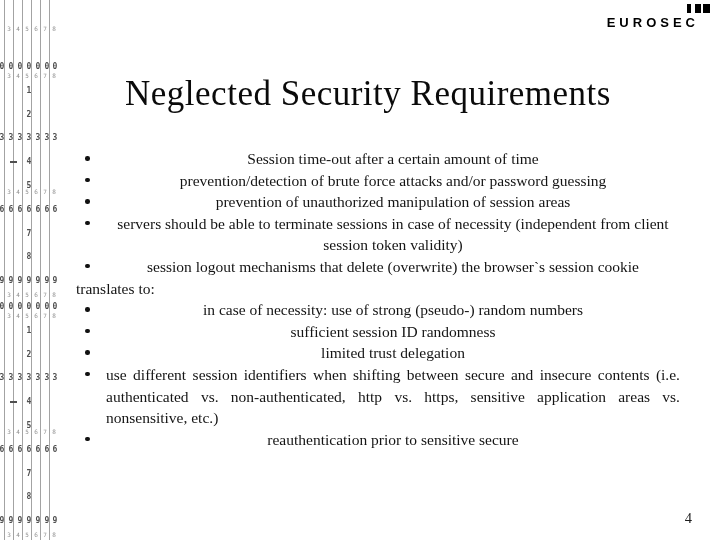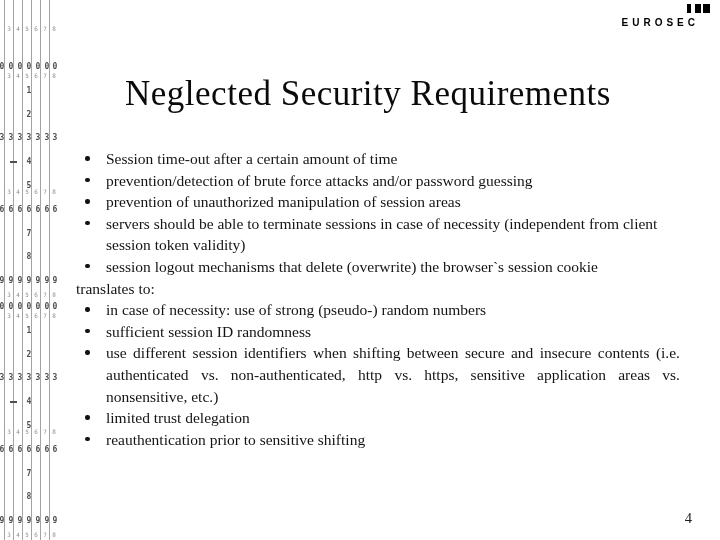--- a/index.html
+++ b/index.html
@@ -26,39 +26,39 @@
   
   .logo { position:absolute; top:4px; right:10px; text-align:right; }
   .logo-marks { height:9px; margin-bottom:3px; white-space:nowrap; }
   .logo-marks i { display:inline-block; height:9px; background:#000; vertical-align:top; }
   .logo-marks .m1 { width:4px; margin-right:4px; }
   .logo-marks .m2 { width:6px; margin-right:2px; }
   .logo-marks .m3 { width:7px; }
   .logo-text {
     display:block; margin-right:11px;
     font-family:"Liberation Sans","DejaVu Sans",sans-serif;
-    font-size:10px; font-weight:bold; letter-spacing:4px; color:#000;
+    font-size:13px; font-weight:bold; letter-spacing:4px; color:#000;
     line-height:14px;
   }
 
   
   .title {
     position:absolute; top:74px; left:50px; right:34px;
     margin:0; text-align:center;
     font-size:35px; font-weight:normal; letter-spacing:0.5px; color:#0a0a0a;
     line-height:1.15; white-space:nowrap;
   }
 
   
   .content {
     position:absolute; left:76px; top:148px; width:604px;
     font-size:15.5px; line-height:21.6px; color:#141414;
   }
   .content .line { position:relative; }
-  .content .line.bullet { padding-left:30px; }
+  .content .line.bullet { padding-left:30px;text-align:center; }
   .content .line.bullet::before {
     content:""; position:absolute; left:9px; top:8px;
     width:4.5px; height:4.5px; border-radius:50%; background:#111;
   }
   .content .line.justify { text-align:justify; }
 
   
   .copyright {
     position:absolute; top:513px; left:0; right:0; text-align:center;
     font-size:11.5px; color:#1d1d1d;
@@ -205,20 +205,20 @@
 
   <div class="content">
       <div class="line bullet">Session time-out after a certain amount of time</div>
       <div class="line bullet">prevention/detection of brute force attacks and/or password guessing</div>
       <div class="line bullet">prevention of unauthorized manipulation of session areas</div>
       <div class="line bullet">servers should be able to terminate sessions in case of necessity (independent from client session token validity)</div>
       <div class="line bullet">session logout mechanisms that delete (overwrite) the browser`s session cookie</div>
       <div class="line">translates to:</div>
       <div class="line bullet">in case of necessity: use of strong (pseudo-) random numbers</div>
       <div class="line bullet">sufficient session ID randomness</div>
+      <div class="line bullet">limited trust delegation</div>
       <div class="line bullet justify">use different session identifiers when shifting between secure and insecure contents (i.e. authenticated vs. non-authenticated, http vs. https, sensitive application areas vs. nonsensitive, etc.)</div>
-      <div class="line bullet">limited trust delegation</div>
-      <div class="line bullet">reauthentication prior to sensitive shifting</div>
+      <div class="line bullet">reauthentication prior to sensitive secure</div>
     </div>
 
   <div class="page-number">4</div>
 
 </div>
 
 </body></html>

